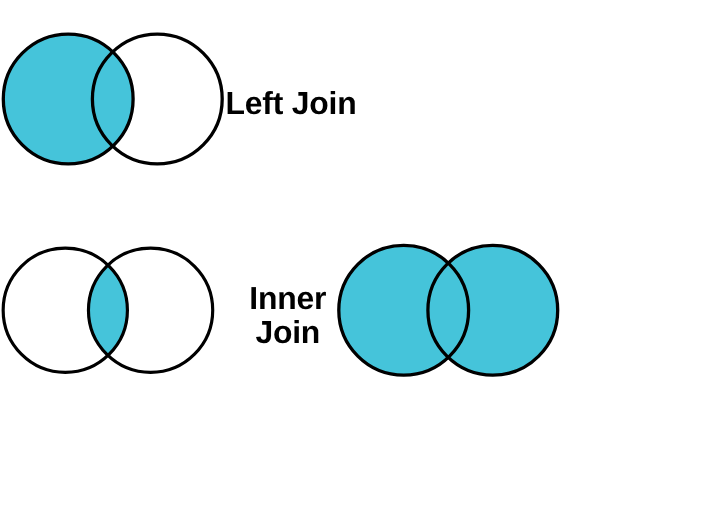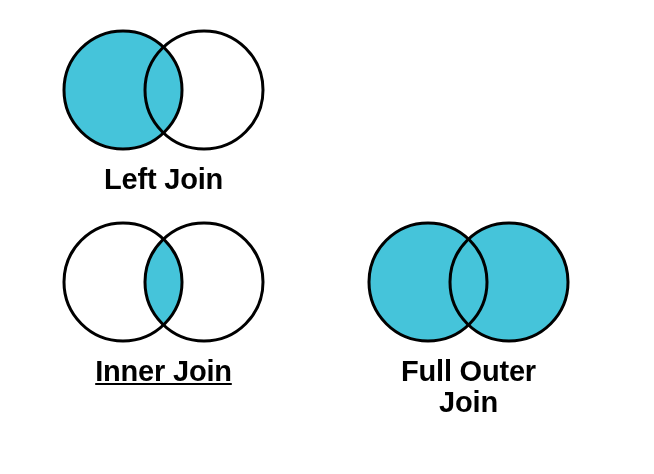--- a/index.html
+++ b/index.html
@@ -16,21 +16,21 @@
   .board {
     position: relative;
     width: 654px;
     height: 474px;
     background: #ffffff;
   }
   .cell {
     position: absolute;
     width: 327px;
     display: flex;
-    flex-direction: column;
+    flex-direction: row;
     align-items: center;
   }
   #cell-left-join   { left: 0px;   top: 28px; }
   #cell-right-join  { left: 305px; top: 28px; }
   #cell-inner-join  { left: 0px;   top: 220px; }
   #cell-full-outer  { left: 305px; top: 220px; }
 
   .venn-svg {
     display: block;
     width: 205px;
@@ -91,27 +91,25 @@
             <circle cx="62" cy="62" r="59"></circle>
           </clipPath>
       </defs>
 
       <g clip-path="url(#clip-I-left)">
         <circle class="fill-shape" cx="143" cy="62" r="59" fill="#45c4da"></circle>
       </g>
       <circle class="circle-outline" cx="62" cy="62" r="59" stroke="#000000" stroke-width="3"></circle>
       <circle class="circle-outline" cx="143" cy="62" r="59" stroke="#000000" stroke-width="3"></circle>
     </svg>
-    <div class="caption" style="color: rgb(0, 0, 0); text-decoration: underline;">Inner Join</div>
+    <div class="caption" style="color: rgb(0, 0, 0);">Inner Join</div>
   </div>
 
   <div class="cell" id="cell-full-outer">
     <svg class="venn-svg" viewBox="0 0 205 124">
       <circle class="fill-shape" cx="62" cy="62" r="59" fill="#45c4da"></circle>
       <circle class="fill-shape" cx="143" cy="62" r="59" fill="#45c4da"></circle>
       <circle class="circle-outline" cx="62" cy="62" r="59" stroke="#000000" stroke-width="3"></circle>
       <circle class="circle-outline" cx="143" cy="62" r="59" stroke="#000000" stroke-width="3"></circle>
     </svg>
-    <div class="caption" style="color: rgb(0, 0, 0);">Full Outer
-Join</div>
   </div>
 
 </div>
 
 </body></html>

